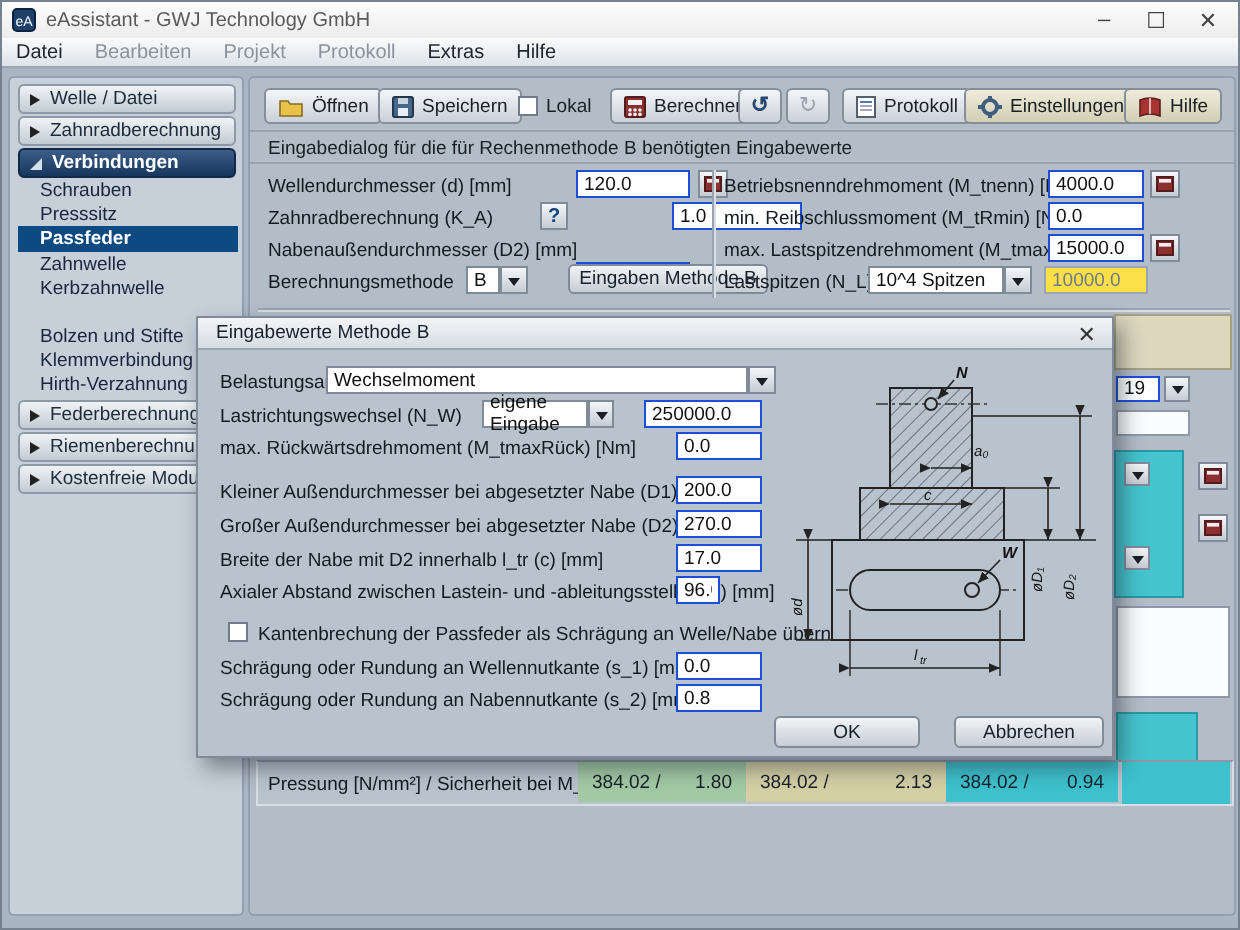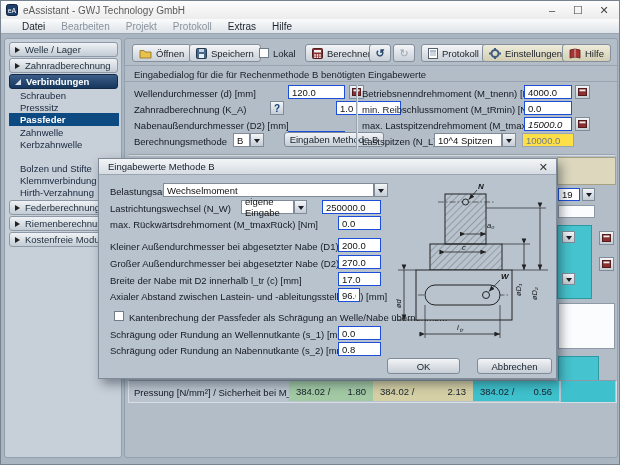--- a/index.html
+++ b/index.html
@@ -5,21 +5,21 @@
   * { margin:0; padding:0; box-sizing:border-box; }
   html,body { width:620px; height:465px; font-family:"Liberation Sans", sans-serif; }
   #app { position:relative; width:620px; height:465px; background:#a9b5c1; border:1px solid #76828f; overflow:hidden; }
   .abs { position:absolute; }
 
   
   .titlebar { left:0; top:0; width:618px; height:18px; background:linear-gradient(#fdfdfd,#ececec); display:flex; align-items:center; padding-left:5px; }
   .title-text { font-size:10px; color:#5a5a5a; margin-left:5px; }
   .win-controls { position:absolute; right:8px; top:0; height:18px; display:flex; gap:12px; align-items:center; }
   .win-btn { font-size:11px; color:#444; width:14px; text-align:center; cursor:default; }
-  .menubar { left:0; top:18px; width:618px; height:15px; background:linear-gradient(#fbfbfb,#dde3e9); border-bottom:1px solid #9aa5b1; display:flex; align-items:center; padding-left:14px; gap:2px; }
+  .menubar { left:0; top:18px; width:618px; height:15px; background:linear-gradient(#fbfbfb,#dde3e9); border-bottom:1px solid #9aa5b1; display:flex; align-items:center; padding-left:0; gap:2px; }
   .menu-item { font-size:10px; color:#1d242c; padding:0 7px; }
   .menu-item.dis { color:#8a939d; }
 
   
   .sidebar { left:3px; top:37px; width:118px; height:420px; background:#c7cfd9; border:1px solid #93a0ad; border-radius:3px; }
   .mainpanel { left:123px; top:37px; width:494px; height:420px; background:#b3bdc8; border:1px solid #93a0ad; border-radius:3px; }
 
   
   .sb-h { position:absolute; left:4px; width:109px; height:15px; background:linear-gradient(#f0f3f6,#c2cbd4); border:1px solid #8d99a6; border-radius:3px; font-size:9.5px; color:#1c2b3a; display:flex; align-items:center; gap:5px; padding-left:5px; }
   .sb-h.open { background:linear-gradient(#3b5d88,#16365d); color:#fff; font-weight:bold; border-color:#12294a; }
@@ -93,21 +93,21 @@
     <span class="menu-item dis">Bearbeiten</span>
     <span class="menu-item dis">Projekt</span>
     <span class="menu-item dis">Protokoll</span>
     <span class="menu-item">Extras</span>
     <span class="menu-item">Hilfe</span>
   </div>
 
   <div class="abs sidebar">
     <div class="sb-h" style="top:3px">
         <span class="tri-r"></span>
-        <span>Welle / Lager</span>
+        <span>Welle / Datei</span>
       </div>
     <div class="sb-h" style="top:19px">
         <span class="tri-r"></span>
         <span>Zahnradberechnung</span>
       </div>
     <div class="sb-h open" style="top:35px">
         <span class="tri-exp"></span>
         <span>Verbindungen</span>
       </div>
     <div class="sb-i" style="top:50px">Schrauben</div>
@@ -234,21 +234,21 @@
       <svg width="9" height="8">
         <rect x="0.5" y="0.5" width="8" height="7" fill="#8b2f2f" stroke="#531b1b"></rect>
         <rect x="1.5" y="1.5" width="6" height="1.8" fill="#eee"></rect>
       </svg>
     </div>
 
   <span class="lbl" style="left:361px; top:103px">min. Reibschlussmoment (M_tRmin) [Nm]</span>
   <input class="input" style="left: 523px; top: 100px; width: 48px;" value="0.0">
 
   <span class="lbl" style="left:361px; top:119px">max. Lastspitzendrehmoment (M_tmax) [Nm]</span>
-  <input class="input" style="left: 523px; top: 116px; width: 48px; font-style: italic;" value="15000.0">
+  <input class="input" style="left: 523px; top: 116px; width: 48px;" value="15000.0">
   <div class="sqbtn" style="left:574px; top:116px">
       <svg width="9" height="8">
         <rect x="0.5" y="0.5" width="8" height="7" fill="#8b2f2f" stroke="#531b1b"></rect>
         <rect x="1.5" y="1.5" width="6" height="1.8" fill="#eee"></rect>
       </svg>
     </div>
 
   <span class="lbl" style="left:361px; top:135px">Lastspitzen (N_L)</span>
   <div class="selbox" style="left:433px; top:132px; width:68px">10^4 Spitzen</div>
   <div class="ddbtn" style="left:501px; top:132px">
@@ -291,21 +291,21 @@
   <div class="press-cell c-green" style="left:288px; top:380px; width:84px">
       <span>384.02 /</span>
       <span>1.80</span>
     </div>
   <div class="press-cell c-beige" style="left:372px; top:380px; width:100px">
       <span>384.02 /</span>
       <span>2.13</span>
     </div>
   <div class="press-cell c-teal" style="left:472px; top:380px; width:86px">
       <span>384.02 /</span>
-      <span>0.56</span>
+      <span>0.94</span>
     </div>
   <div class="abs c-teal" style="left:560px; top:380px; width:54px; height:21px"></div>
 
   <div class="abs dialog">
     <div class="dlg-title">
         <span>Eingabewerte Methode B</span>
       <span class="dlg-close">✕</span>
     </div>
 
     <span class="lbl" style="left:11px; top:27px">Belastungsart:</span>

